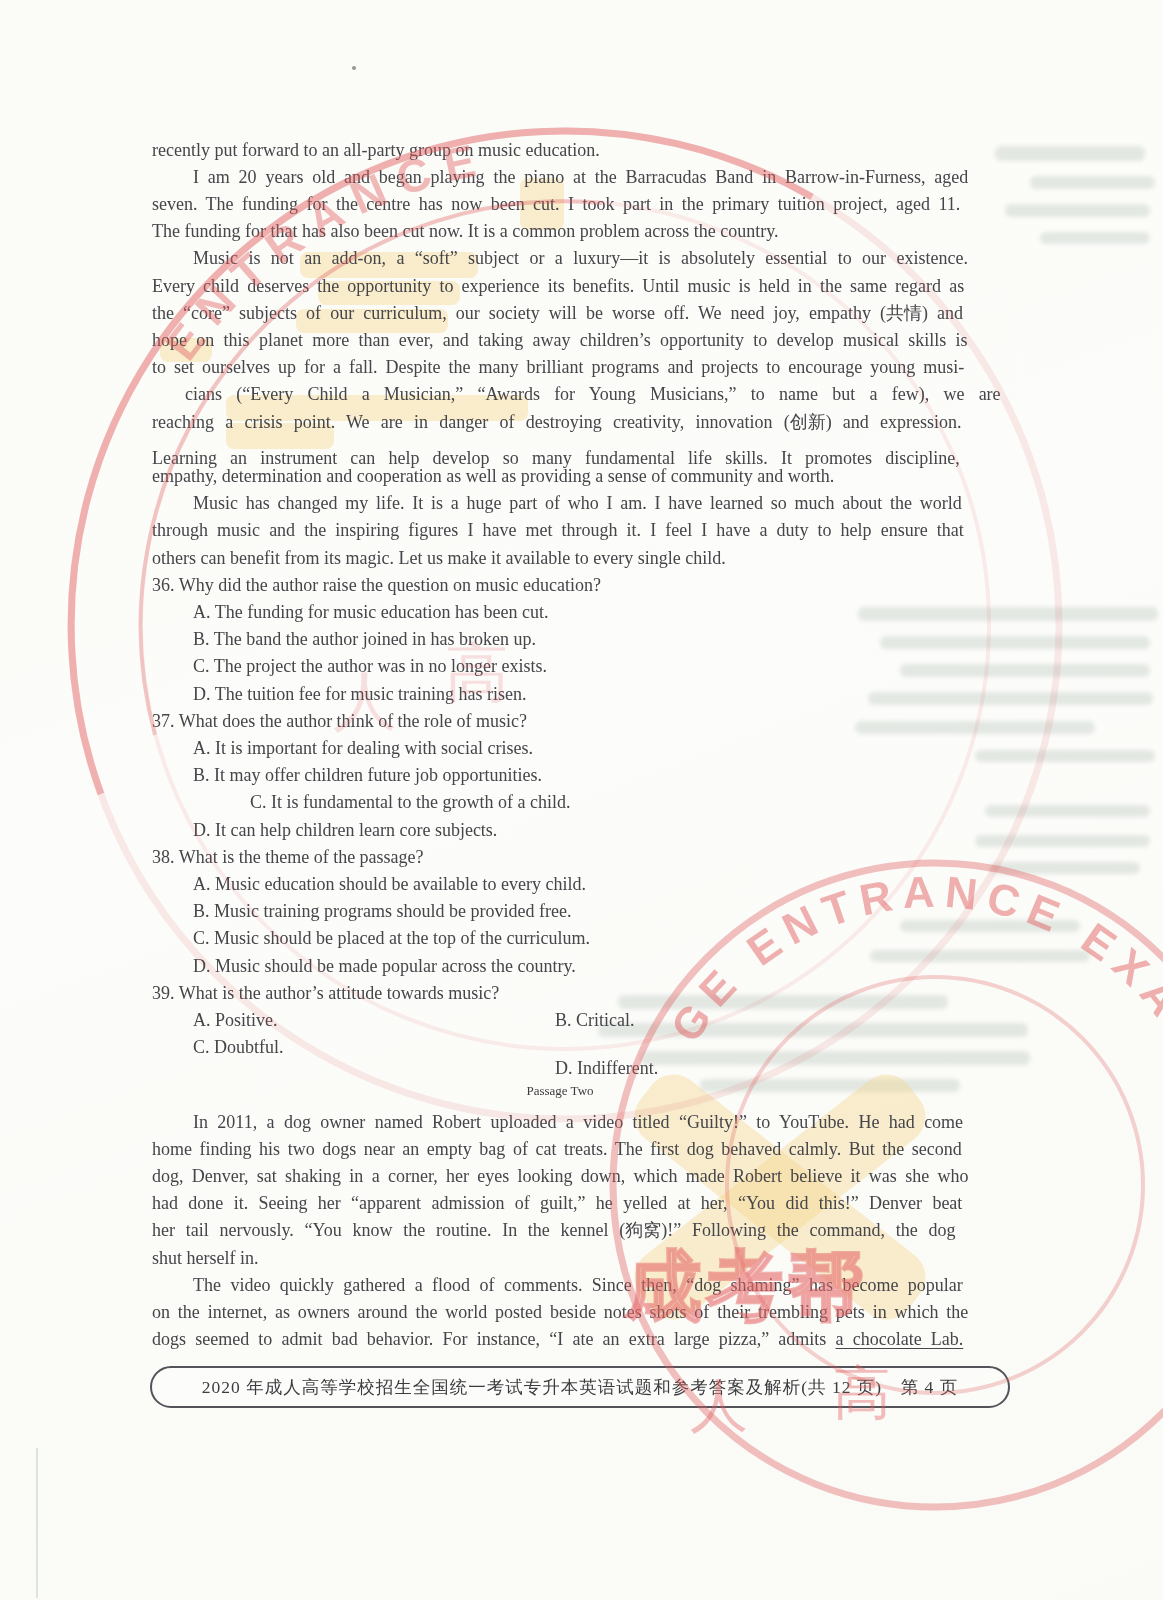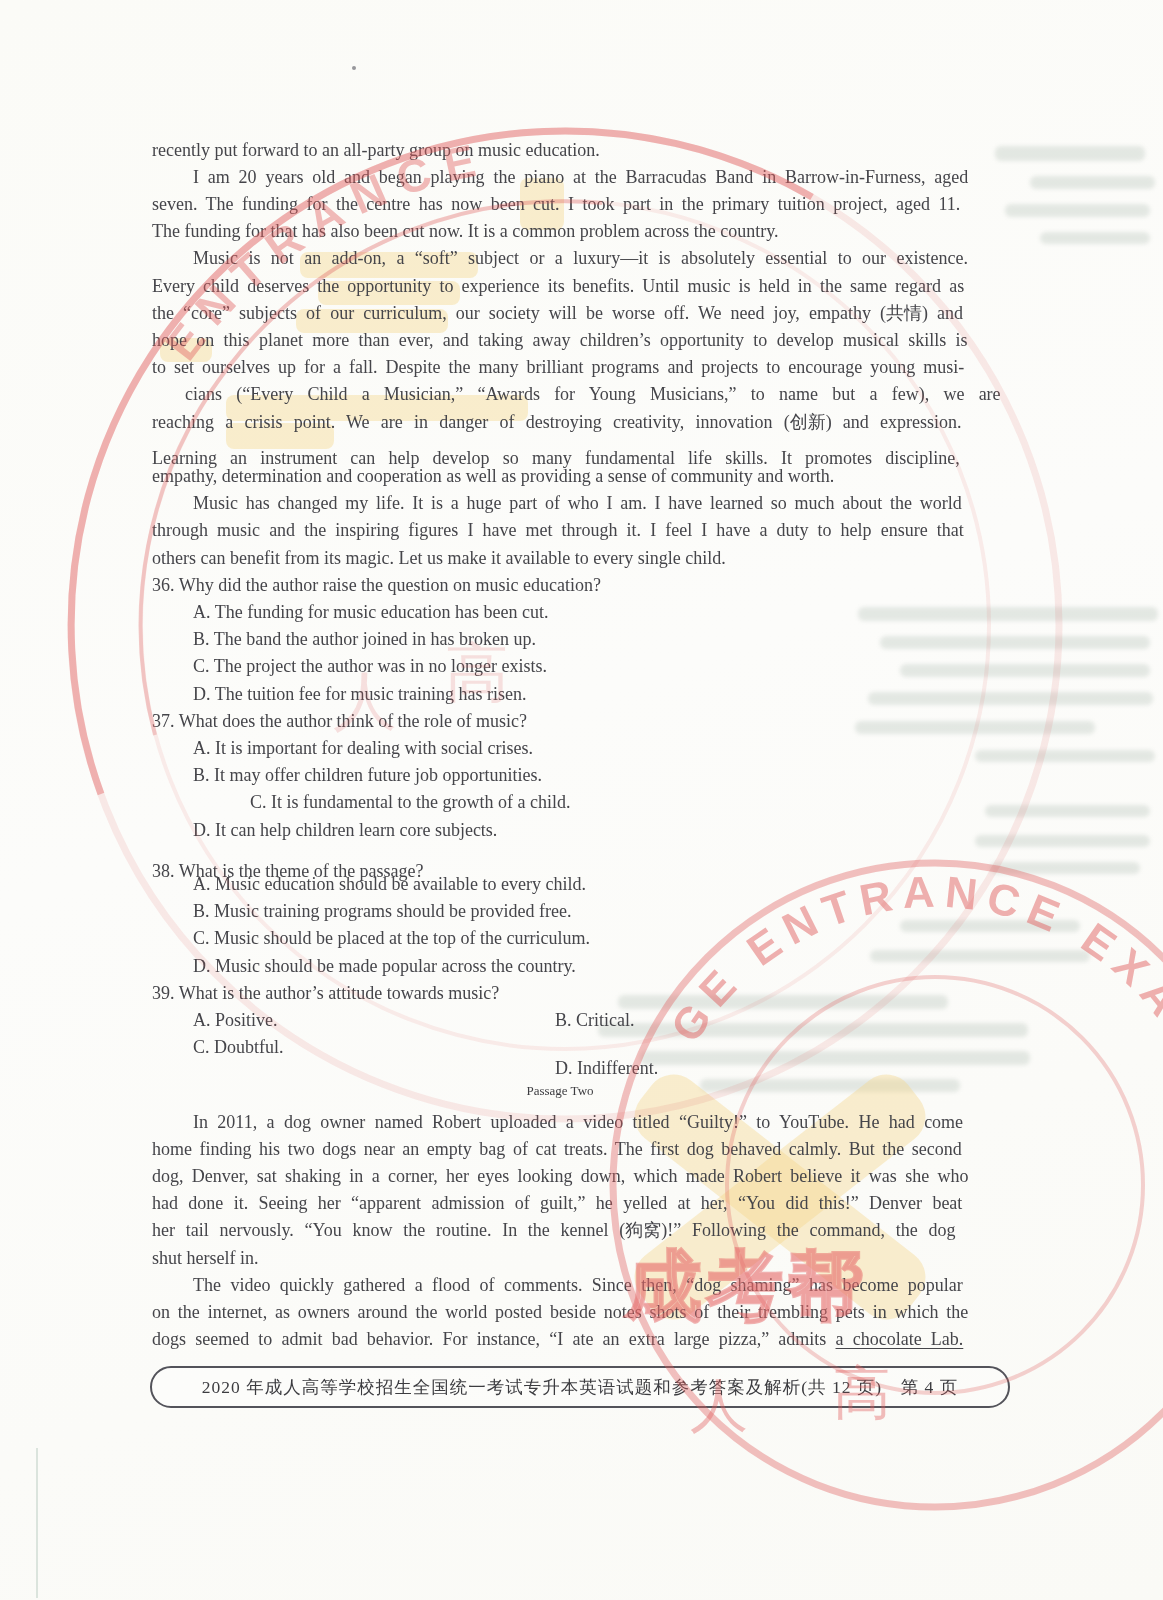--- a/index.html
+++ b/index.html
@@ -94,21 +94,21 @@
       <div class="line" style="left: 152px; top: 571.7px;">36. Why did the author raise the question on music education?</div>
       <div class="line" style="left: 193px; top: 598.9px;">A. The funding for music education has been cut.</div>
       <div class="line" style="left: 193px; top: 626.1px; text-align: right;">B. The band the author joined in has broken up.</div>
       <div class="line" style="left: 193px; top: 653.3px;">C. The project the author was in no longer exists.</div>
       <div class="line" style="left: 193px; top: 680.5px;">D. The tuition fee for music training has risen.</div>
       <div class="line" style="left: 152px; top: 707.7px;">37. What does the author think of the role of music?</div>
       <div class="line" style="left: 193px; top: 734.9px;">A. It is important for dealing with social crises.</div>
       <div class="line" style="left: 193px; top: 762.1px;">B. It may offer children future job opportunities.</div>
       <div class="line" style="left: 203px; top: 789.3px; margin-left: 47px;">C. It is fundamental to the growth of a child.</div>
       <div class="line" style="left: 193px; top: 816.5px;">D. It can help children learn core subjects.</div>
-      <div class="line" style="left: 152px; top: 843.7px; margin-top: 14px;">38. What is the theme of the passage?</div>
+      <div class="line" style="left: 152px; top: 843.7px;">38. What is the theme of the passage?</div>
       <div class="line" style="left: 193px; top: 870.9px;">A. Music education should be available to every child.</div>
       <div class="line" style="left: 193px; top: 898.1px;">B. Music training programs should be provided free.</div>
       <div class="line" style="left: 193px; top: 925.3px;">C. Music should be placed at the top of the curriculum.</div>
       <div class="line" style="left: 193px; top: 952.5px;">D. Music should be made popular across the country.</div>
       <div class="line" style="left: 152px; top: 979.7px;">39. What is the author’s attitude towards music?</div>
       <div class="line" style="left: 193px; top: 1006.9px;">A. Positive.</div>
       <div class="line" style="left: 555px; top: 1006.9px;">B. Critical.</div>
       <div class="line" style="left: 193px; top: 1034.1px;">C. Doubtful.</div>
       <div class="line" style="left: 555px; top: 1055px;">D. Indifferent.</div>
       <div class="line bold" style="left: 152px; top: 1076.5px; width: 816px; text-align: center;">Passage Two</div>

